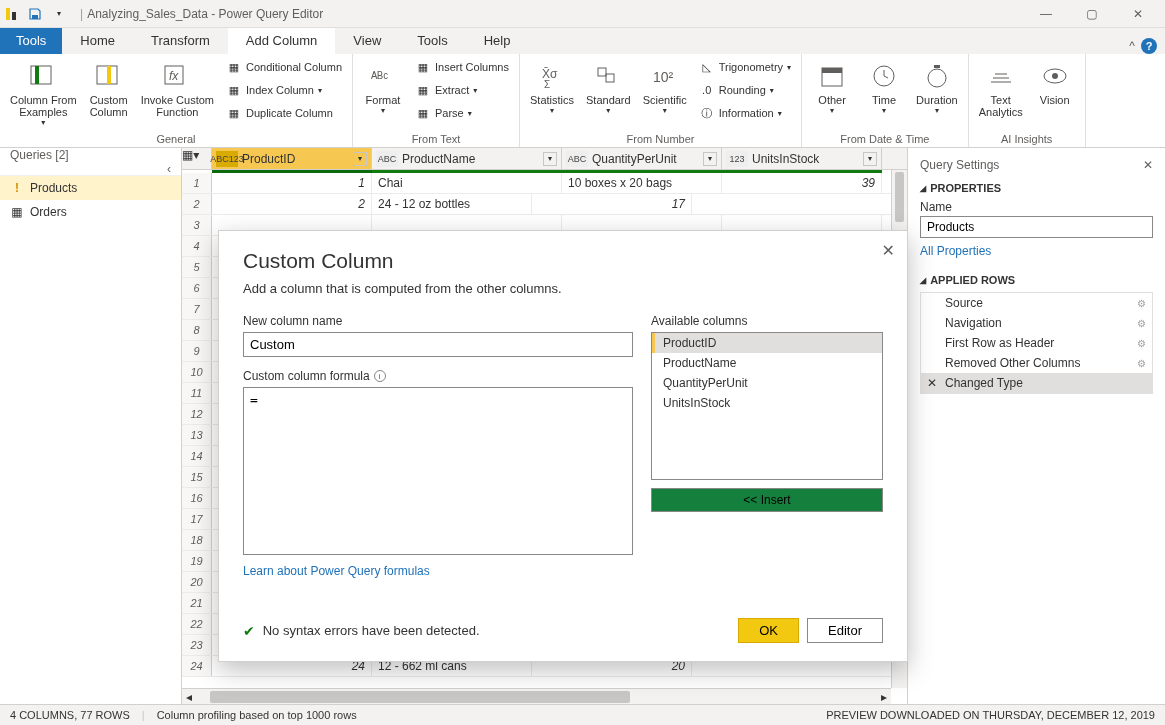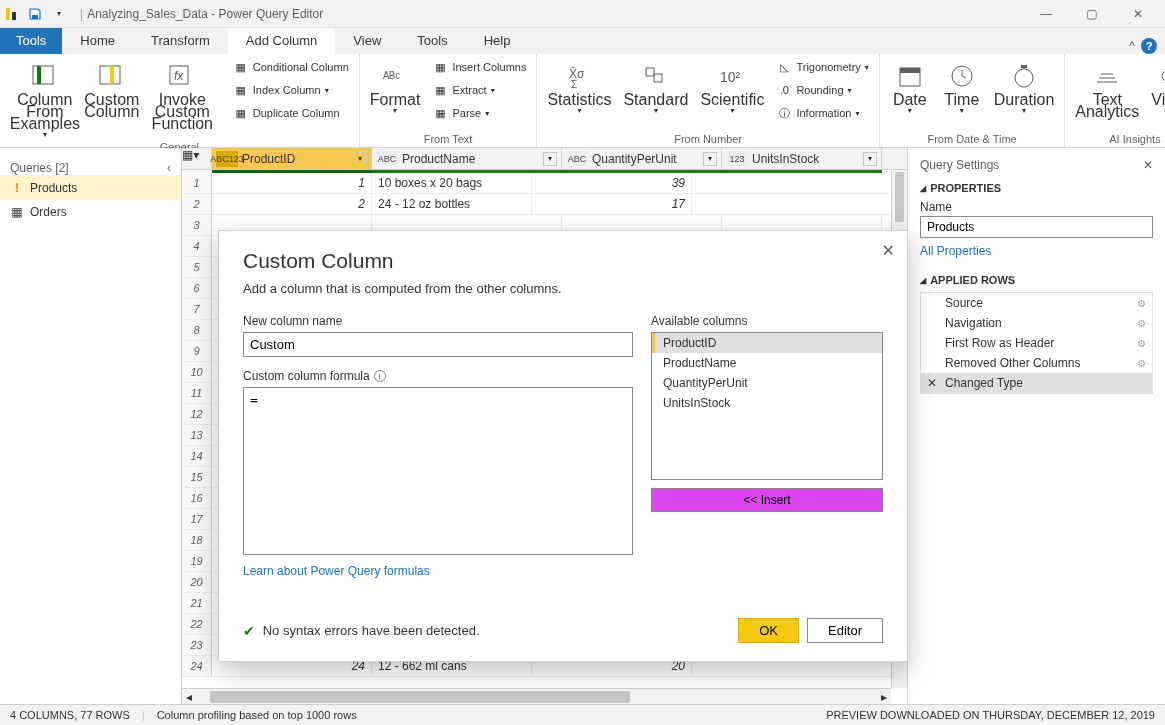--- a/index.html
+++ b/index.html
@@ -23,29 +23,29 @@
 .ribbon-right { margin-left: auto; display: flex; align-items: center; padding-right: 8px; gap: 6px; }
 .help-icon { width: 16px; height: 16px; background: #2072b9; border-radius: 50%; color: #fff; display: flex; align-items: center; justify-content: center; font-size: 11px; font-weight: bold; }
 
 
 .ribbon { height: 94px; background: #fff; border-bottom: 1px solid #d2d0ce; display: flex; }
 .ribbon-group { border-right: 1px solid #e1dfdd; padding: 2px 6px 0; display: flex; flex-direction: column; }
 .group-content { flex: 1; display: flex; align-items: flex-start; gap: 4px; }
 .group-label { text-align: center; font-size: 11px; color: #605e5c; padding: 2px 0; }
 .big-btn { display: flex; flex-direction: column; align-items: center; justify-content: flex-start; width: auto; min-width: 48px; padding: 4px 4px 0; cursor: pointer; }
 .big-btn .icon-box { width: 32px; height: 32px; margin-bottom: 2px; display: flex; align-items: center; justify-content: center; }
-.big-btn .lbl { font-size: 16px; text-align: center; line-height: 12px; }
+.big-btn .lbl { font-size: 11px; text-align: center; line-height: 12px; }
 .small-btns { display: flex; flex-direction: column; gap: 1px; }
 .small-btn { display: flex; align-items: center; gap: 4px; font-size: 11px; padding: 2px 4px; height: 22px; cursor: pointer; white-space: nowrap; }
 .small-btn .si { width: 16px; height: 16px; display: inline-flex; align-items: center; justify-content: center; }
 
 
 .main { display: flex; height: 556px; }
 .queries-panel { width: 182px; border-right: 1px solid #d2d0ce; background: #fff; display: flex; flex-direction: column; }
-.queries-header { height: 28px; display: flex; align-items: flex-end; padding: 0 10px; color: #605e5c; border-bottom: 1px solid #f0f0f0; }
+.queries-header { height: 28px; display: flex; align-items: flex-start; padding: 0 10px; color: #605e5c; border-bottom: 1px solid #f0f0f0; flex-direction: column; }
 .queries-header .collapse { margin-left: auto; color: #605e5c; }
 .query-item { display: flex; align-items: center; height: 24px; padding: 0 10px; gap: 6px; cursor: pointer; }
 .query-item.active { background: #fff3cc; }
 .query-item .qi { width: 14px; height: 14px; display: inline-flex; align-items: center; justify-content: center; }
 .warn { color: #d29200; font-weight: bold; }
 
 
 .grid-container { flex: 1; position: relative; overflow: hidden; }
 .grid-header { display: flex; height: 22px; background: #f3f2f1; border-bottom: 1px solid #d2d0ce; }
 .rownum-head { width: 30px; border-right: 1px solid #d2d0ce; background: #f3f2f1; }
@@ -91,21 +91,21 @@
 .dialog-sub { font-size: 13px; color: #333; margin-bottom: 18px; }
 .dlg-body { display: flex; gap: 18px; }
 .dlg-left { flex: 1; }
 .dlg-right { width: 232px; }
 .field-label { font-size: 12px; color: #333; margin-bottom: 4px; display: flex; align-items: center; gap: 4px; }
 .text-input { width: 100%; border: 1px solid #8a8886; padding: 4px 6px; font-size: 13px; margin-bottom: 12px; }
 .formula-box { width: 100%; height: 168px; border: 1px solid #8a8886; padding: 4px 6px; font-size: 13px; font-family: Consolas, monospace; resize: none; }
 .avail-list { border: 1px solid #8a8886; height: 148px; overflow: auto; }
 .avail-item { padding: 3px 8px; font-size: 12px; cursor: pointer; border-left: 3px solid transparent; }
 .avail-item.sel { background: #e1dfdd; border-left-color: #f6c851; }
-.insert-btn { width: 100%; border: 1px solid #8a8886; background: #d946ef; padding: 4px; font-size: 12px; margin-top: 8px; cursor: pointer; }
+.insert-btn { width: 100%; border: 1px solid #8a8886; background: #15803d; padding: 4px; font-size: 12px; margin-top: 8px; cursor: pointer; }
 .learn-link { color: #2072b9; font-size: 12px; margin-top: 6px; display: inline-block; cursor: pointer; }
 .dlg-footer { position: absolute; bottom: 18px; left: 24px; right: 24px; display: flex; align-items: center; }
 .check-icon { color: #107c10; font-size: 14px; margin-right: 8px; }
 .footer-msg { font-size: 13px; color: #333; }
 .dlg-btns { margin-left: auto; display: flex; gap: 8px; }
 .btn { padding: 4px 20px; border: 1px solid #8a8886; background: #fff; font-size: 13px; cursor: pointer; }
 .btn.primary { background: #f2c811; border-color: #d9aa00; }
 .info-circle { width: 12px; height: 12px; border: 1px solid #8a8886; border-radius: 50%; display: inline-flex; align-items: center; justify-content: center; font-size: 8px; color: #605e5c; }
 .caret { font-size: 8px; }
 </style>
@@ -289,21 +289,21 @@
 
   <div class="ribbon-group">
     <div class="group-content">
       <div class="big-btn">
           <span class="icon-box">
             <svg width="28" height="28">
               <rect x="4" y="6" width="20" height="18" fill="none" stroke="#605e5c"></rect>
               <rect x="4" y="6" width="20" height="5" fill="#605e5c"></rect>
             </svg>
           </span>
-          <span class="lbl">Date</span>
+          <span class="lbl">Other</span>
           <span class="caret">▾</span>
         </div>
       <div class="big-btn">
           <span class="icon-box">
             <svg width="28" height="28">
               <circle cx="14" cy="14" r="10" fill="none" stroke="#605e5c"></circle>
               <path d="M14 8v6l4 2" stroke="#605e5c" fill="none"></path>
             </svg>
           </span>
           <span class="lbl">Time</span>
@@ -397,20 +397,21 @@
           <div class="green-line selected" style="width: 160px;"></div>
           <div class="green-line" style="width: 190px;"></div>
           <div class="green-line" style="width: 160px;"></div>
           <div class="green-line" style="width: 160px;"></div>
         </div>
       </div>
     <div class="grid-body" id="grid-body">
         <div class="grid-row">
           <div class="rownum">1</div>
           <div class="cell num" style="width:160px">1</div>
+          <div class="cell " style="width:190px">Chai</div>
           <div class="cell " style="width:160px">10 boxes x 20 bags</div>
           <div class="cell num" style="width:160px">39</div>
         </div>
         <div class="grid-row">
           <div class="rownum">2</div>
           <div class="cell num" style="width:160px">2</div>
           <div class="cell " style="width:160px">24 - 12 oz bottles</div>
           <div class="cell num" style="width:160px">17</div>
         </div>
         <div class="grid-row">

